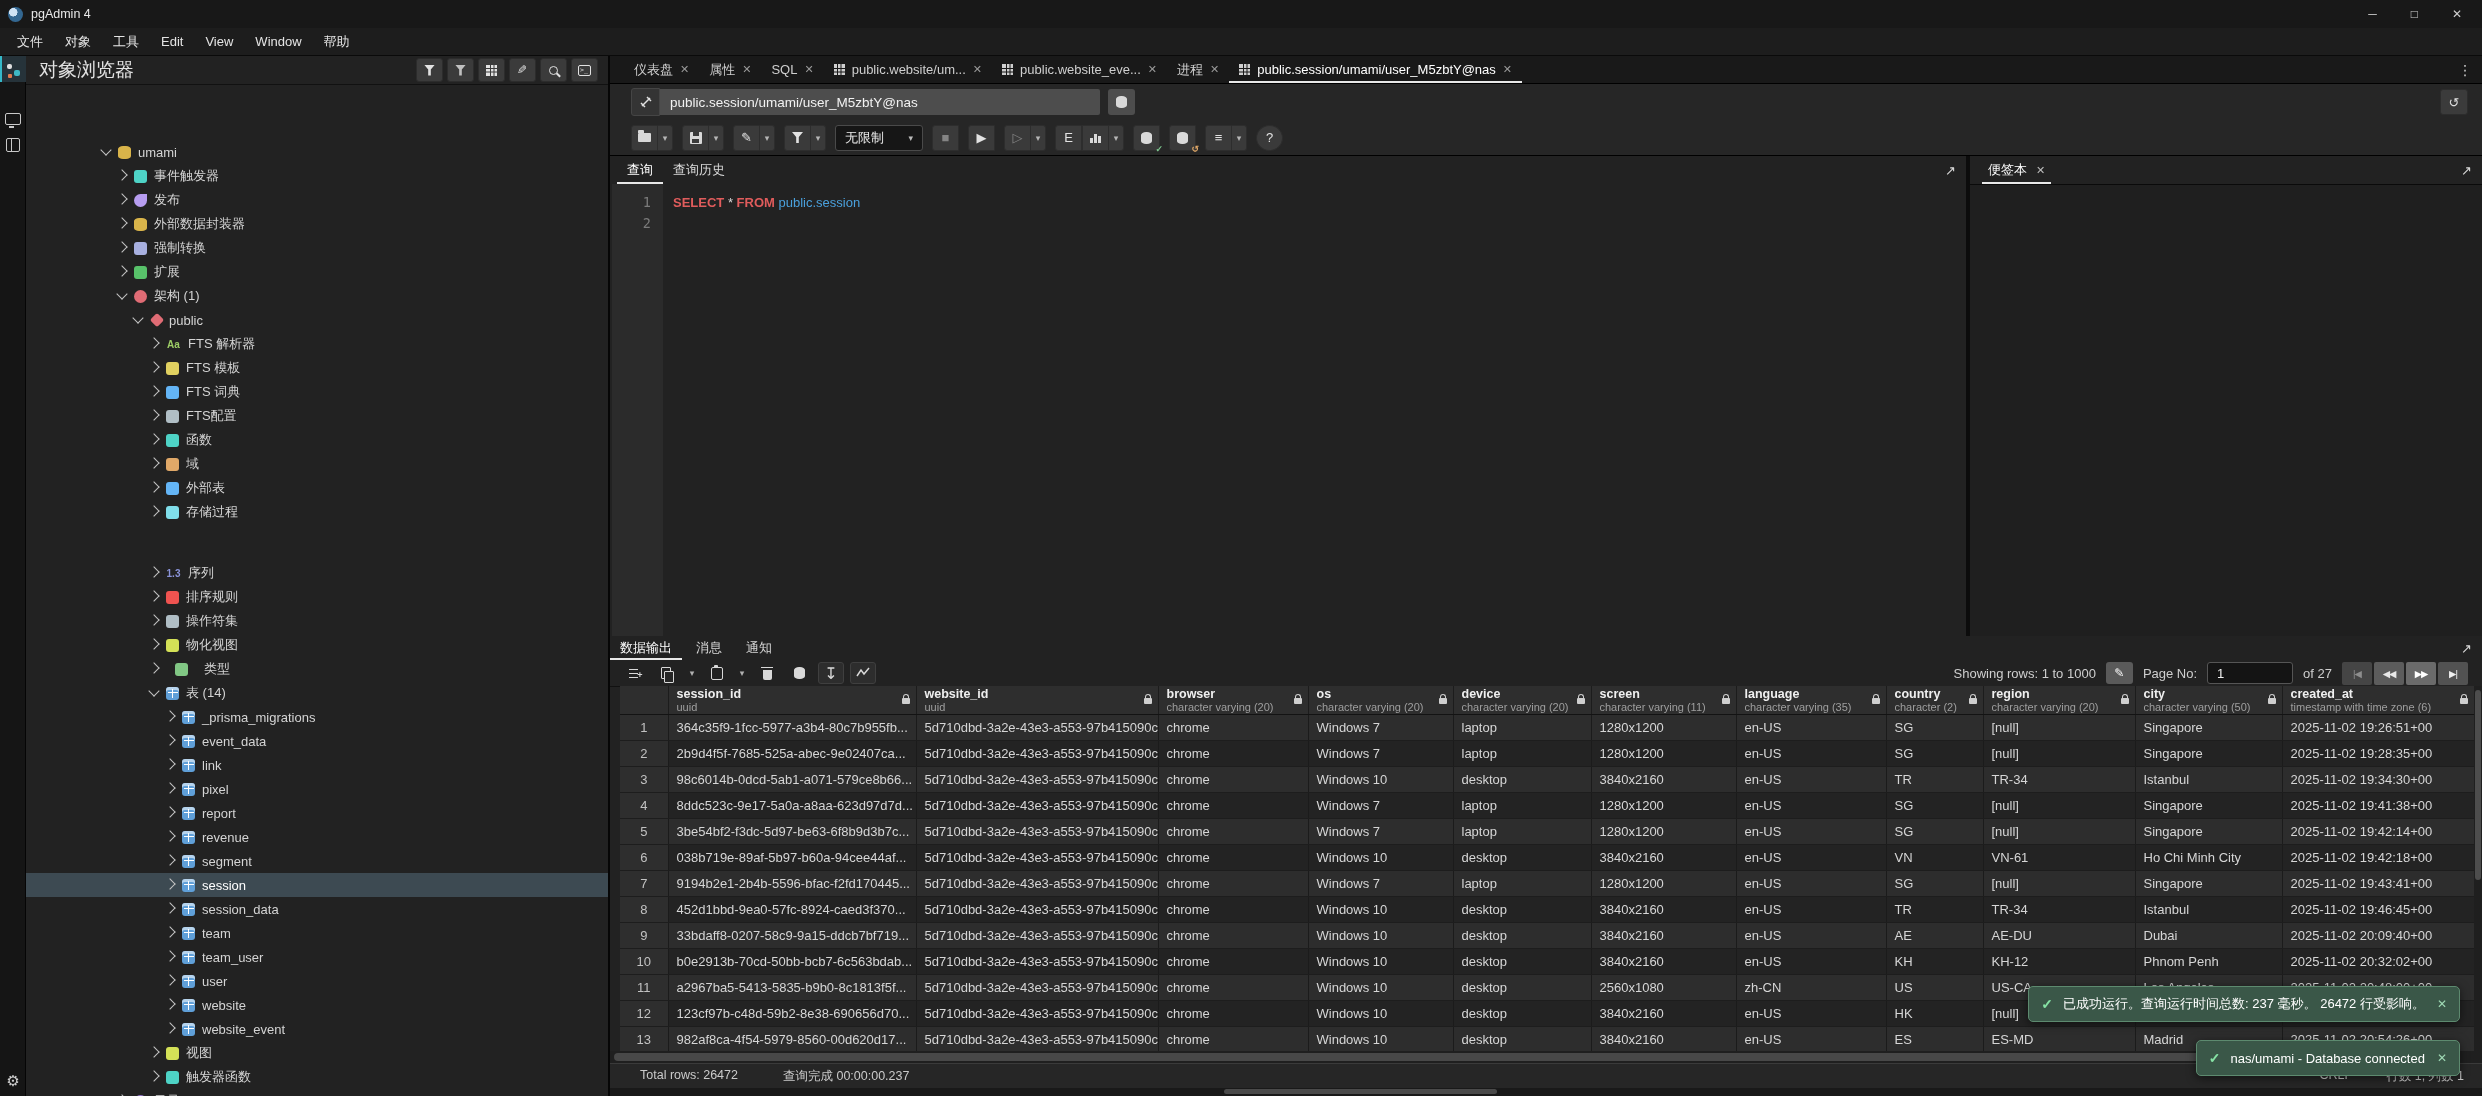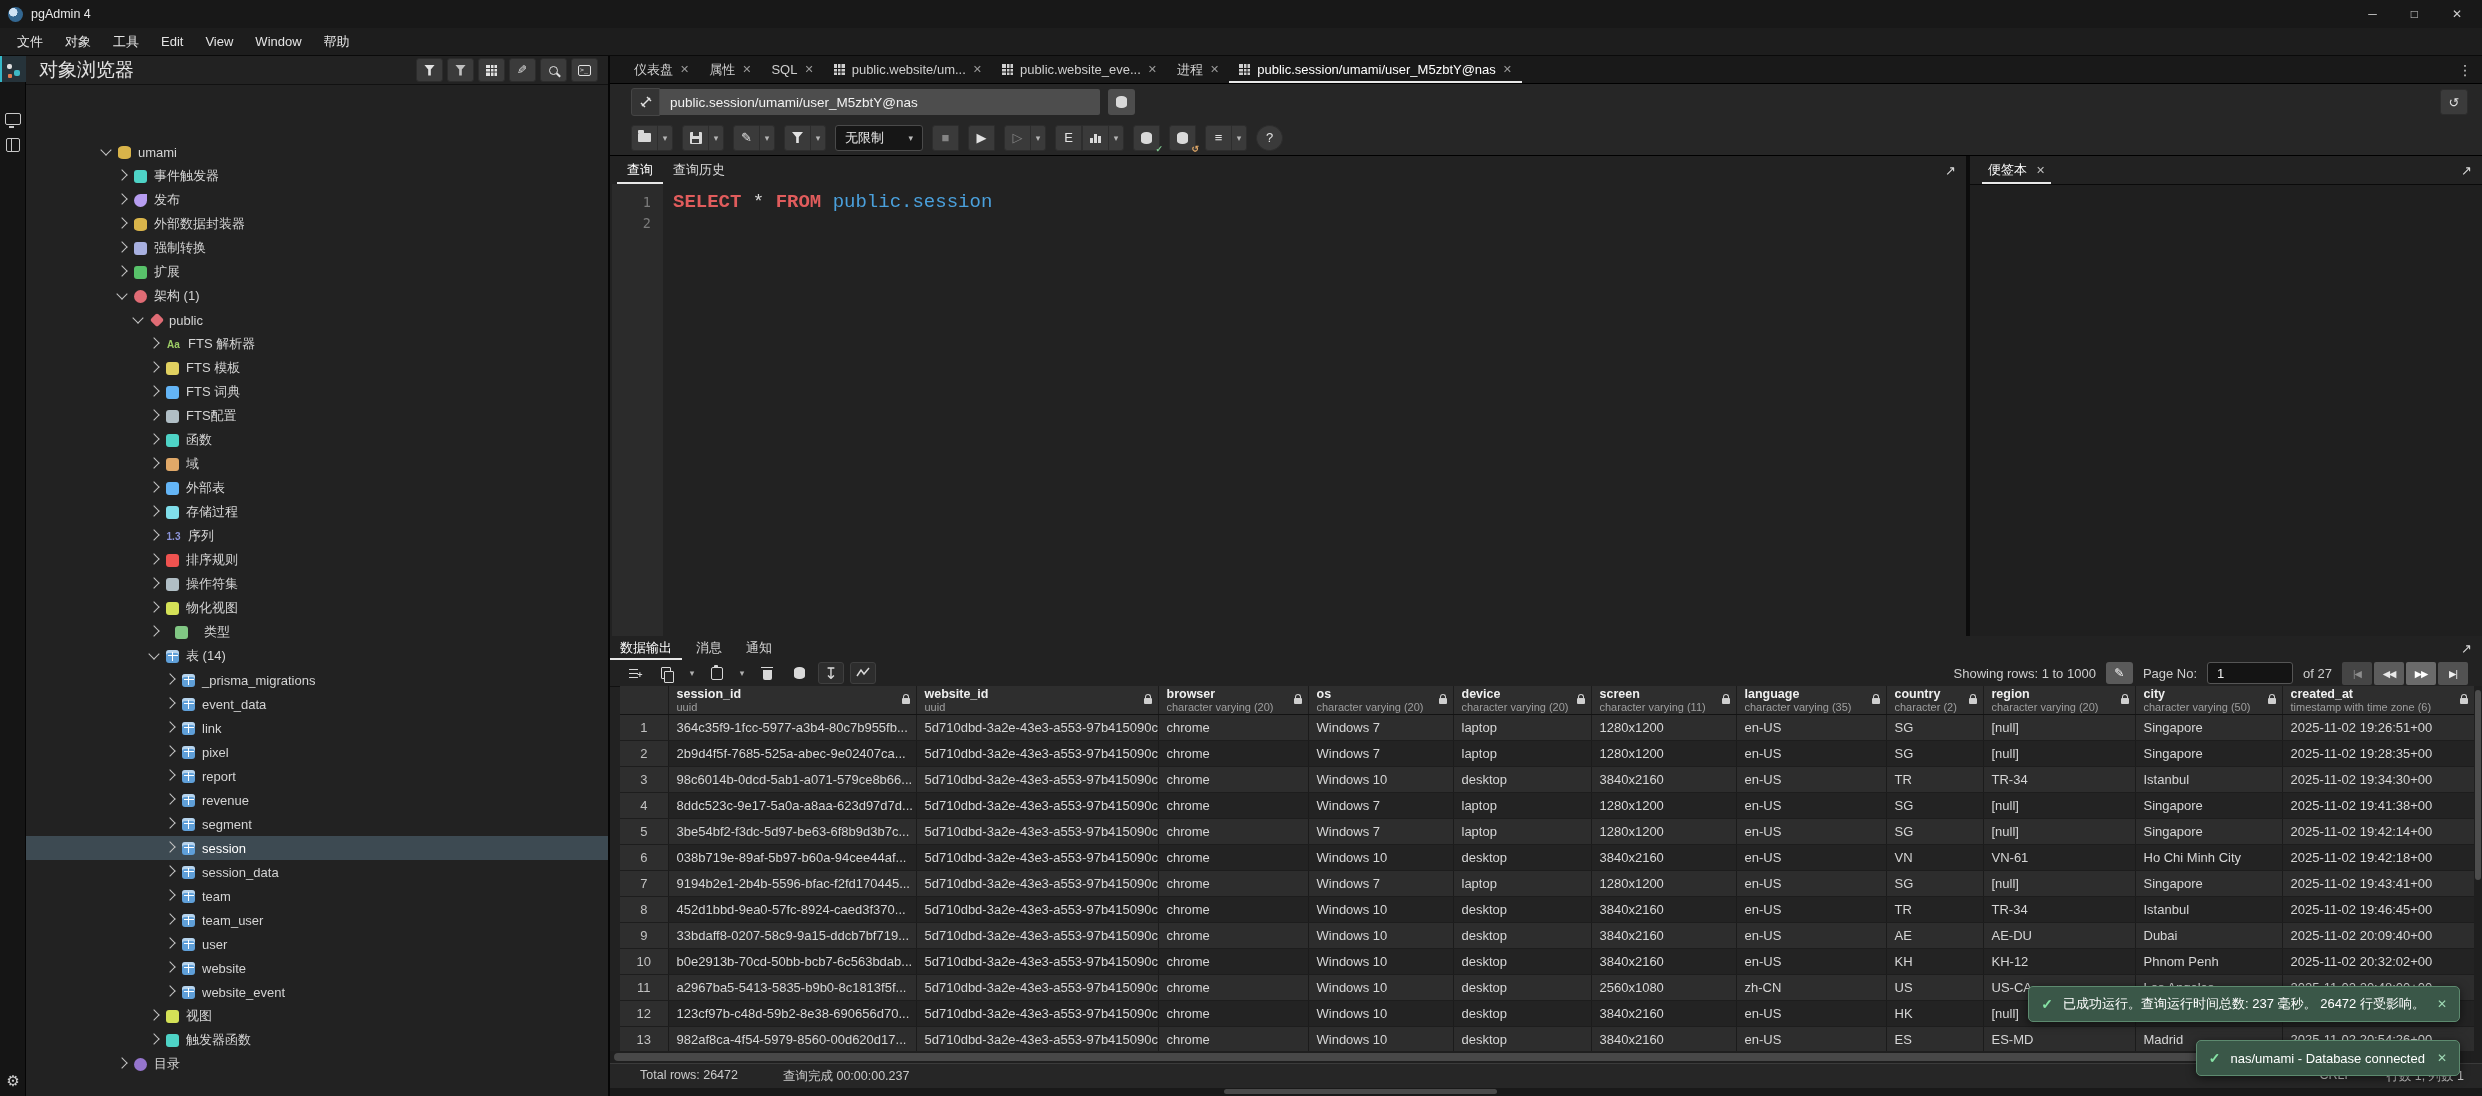--- a/index.html
+++ b/index.html
@@ -90,21 +90,21 @@
   .dbmark .mk{position:absolute;right:-4px;bottom:-4px;font-size:9px;font-weight:700;}
   
   #editors{left:0;top:100px;width:1872px;height:480px;background:#222;}
   #query-panel{position:absolute;left:0;top:0;width:1356px;height:480px;}
   #qtabs{height:28px;display:flex;align-items:center;padding-left:7px;border-bottom:1px solid #0a0a0a;}
   .etab{padding:0 10px;font-size:13px;color:#d9d9d9;height:100%;display:flex;align-items:center;}
   .etab.active{color:#fff;box-shadow:inset 0 -2px 0 #e8e8e8;}
   .expand-ic{margin-left:auto;margin-right:10px;color:#d9d9d9;font-size:13px;}
   #editor-body{position:absolute;left:0;top:28px;right:0;bottom:0;background:#222;}
   #gutter{position:absolute;left:2px;top:0;width:51px;bottom:0;background:#2b2b2b;font-family:"DejaVu Sans Mono",monospace;font-size:13.5px;color:#7b7b7b;text-align:right;padding:8px 12px 0 0;box-sizing:border-box;line-height:21px;}
-  #code{position:absolute;left:53px;top:0;right:0;bottom:0;padding:8px 0 0 10px;font-family:Liberation Mono, monospace;font-size:19px;line-height:21px;color:#d8d8d8;}
+  #code{position:absolute;left:53px;top:0;right:0;bottom:0;padding:8px 0 0 10px;font-family:Liberation Sans, sans-serif;font-size:13px;line-height:21px;color:#d8d8d8;}
   .kw{color:#e05c5c;font-weight:700;}
   .ident{color:#4aa0dc;}
   #scratch{position:absolute;left:1360px;top:0;width:512px;height:480px;background:#1f1f1f;}
   #scratch-header{height:28px;display:flex;align-items:center;border-bottom:1px solid #0a0a0a;background:#222;}
   #scratch-tab{margin-left:12px;height:100%;display:flex;align-items:center;gap:9px;padding:0 6px;font-size:13px;color:#fff;box-shadow:inset 0 -2px 0 #e8e8e8;}
   #ed-divider{position:absolute;left:1356px;top:0;width:4px;height:480px;background:#0c0c0c;}
   
   #results{left:0;top:580px;width:1872px;height:460px;background:#222;}
   #rtabs{height:24px;display:flex;align-items:center;padding-left:0;gap:4px;}
   #rtoolbar{height:26px;display:flex;align-items:center;padding-left:12px;gap:6px;border-bottom:1px solid #111;}
@@ -321,21 +321,21 @@
       <div class="trow" style="padding-left: 124px;">
         <span class="tw col"></span>
         <span class="tico i-foreign-table"></span>
         <span class="tlabel">外部表</span>
       </div>
       <div class="trow" style="padding-left: 124px;">
         <span class="tw col"></span>
         <span class="tico i-procedure"></span>
         <span class="tlabel">存储过程</span>
       </div>
-      <div class="trow" style="padding-left: 124px;">
+      <div class="trow" style="padding-left: 124px; margin-top: 37px;">
         <span class="tw col"></span>
         <span class="tico txt" style="color: rgb(138, 147, 216);">1.3</span>
         <span class="tlabel">序列</span>
       </div>
       <div class="trow" style="padding-left: 124px;">
         <span class="tw col"></span>
         <span class="tico i-collation"></span>
         <span class="tlabel">排序规则</span>
       </div>
       <div class="trow" style="padding-left: 124px;">

